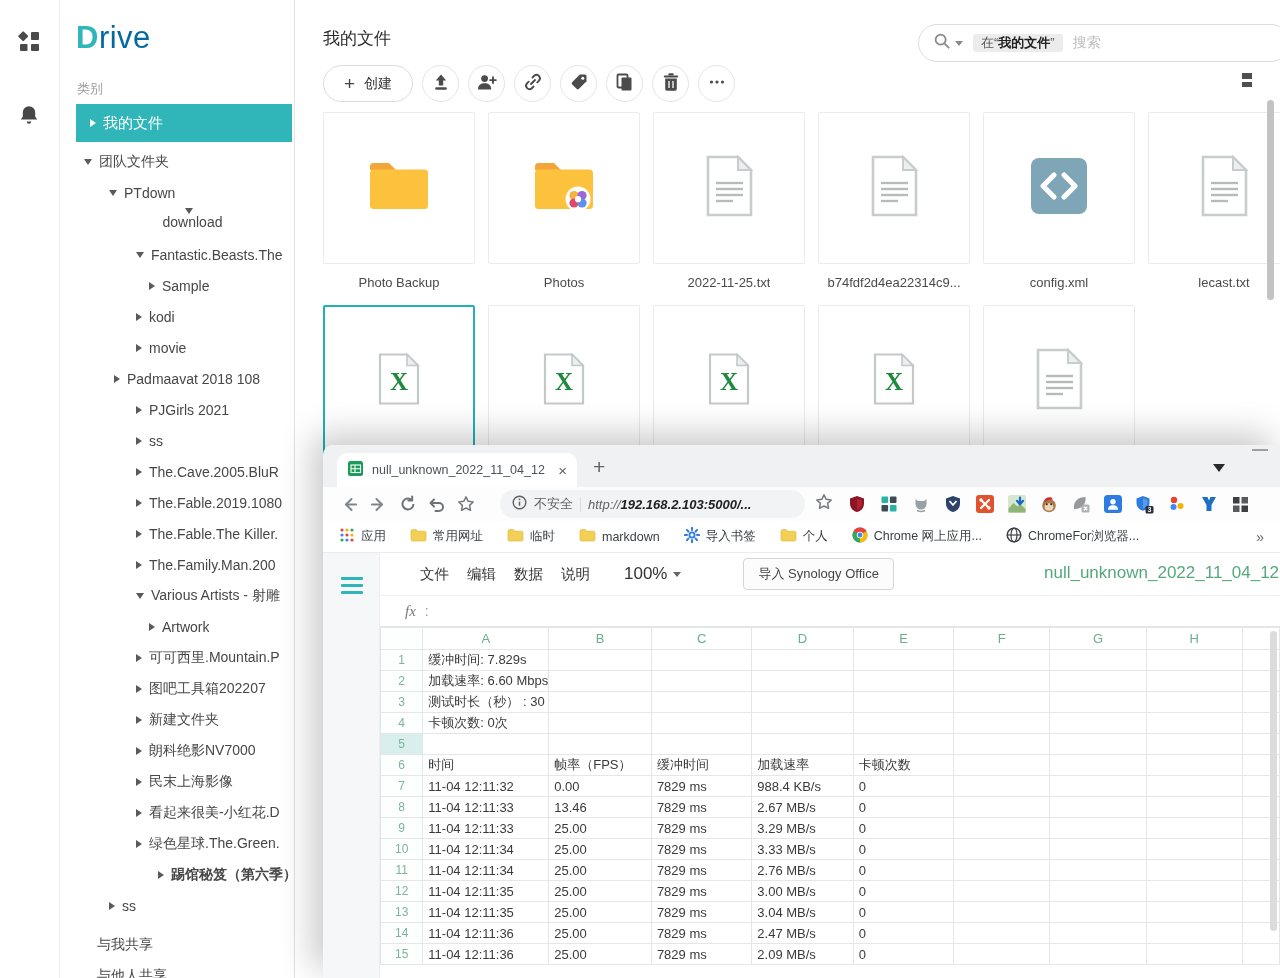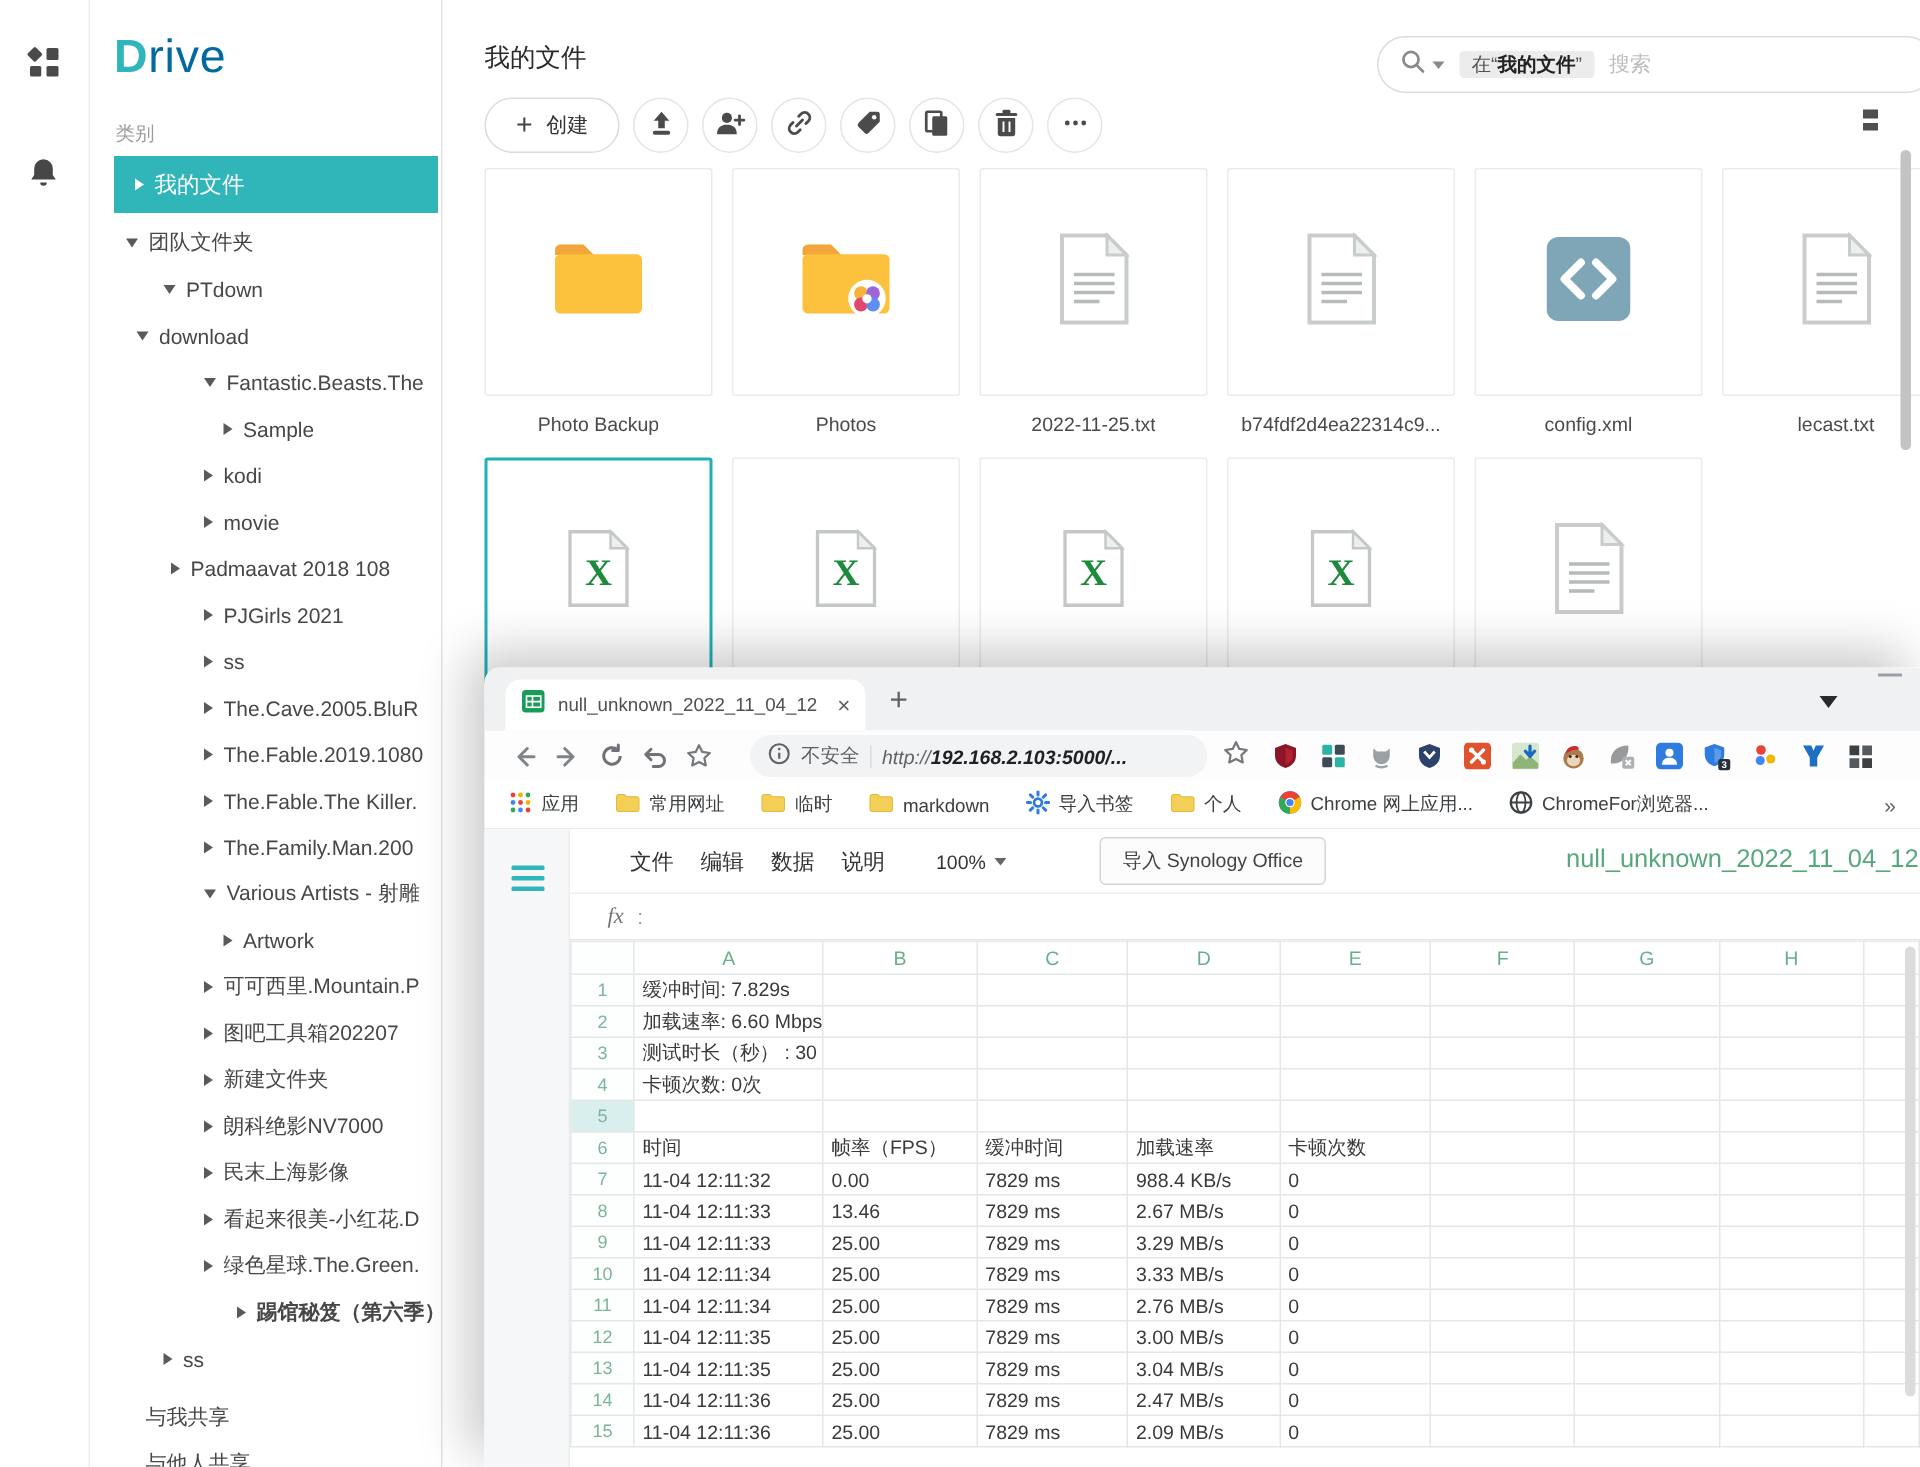--- a/index.html
+++ b/index.html
@@ -69,21 +69,21 @@
   .bm-more { margin-left:auto; color:#5f6368; font-size:14px; cursor:pointer; }
 
   
   .office { position:absolute; left:0; top:108px; right:0; bottom:0; background:#fff; }
   .ocol { position:absolute; left:0; top:0; width:57px; height:100%; background:#f6f7f8; border-right:1px solid #ededed; }
   .hamb { position:absolute; left:18px; top:24px; width:22px; cursor:pointer; }
   .hamb div { height:3px; background:#2eb6ba; margin-bottom:4px; border-radius:1px; }
   .omenu { position:absolute; left:57px; right:0; top:0; height:42px; display:flex; align-items:center; background:#fff; }
   .menus { display:flex; gap:18px; margin-left:40px; font-size:14.5px; color:#333; }
   .menus span { cursor:pointer; }
-  .ozoom { margin-left:34px; font-size:13px; color:#333; display:flex; align-items:center; gap:6px; cursor:pointer; }
+  .ozoom { margin-left:34px; font-size:17px; color:#333; display:flex; align-items:center; gap:6px; cursor:pointer; }
   .zcaret { width:0; height:0; border-top:5px solid #666; border-left:4px solid transparent; border-right:4px solid transparent; }
   .obtn { margin-left:62px; border:1px solid #d5d5d5; border-radius:4px; background:#fcfcfc; padding:6px 14px; font-size:13px; color:#444; cursor:pointer; white-space:nowrap; }
   .otitle { position:absolute; left:664px; top:10px; font-size:17px; color:#55a87c; white-space:nowrap; }
   .fxbar { position:absolute; left:57px; right:0; top:42px; height:32px; border-top:1px solid #f0f0f0; border-bottom:1px solid #e4e4e4; display:flex; align-items:center; padding-left:25px; background:#fff; }
   .fx { font-family:"Liberation Serif",serif; font-style:italic; font-size:15px; color:#777; }
   .fxc { margin-left:9px; color:#999; font-size:14px; }
   .sheet { position:absolute; left:57px; right:0; top:74px; bottom:0; overflow:hidden; background:#fff; }
   .sheet table { border-collapse:collapse; table-layout:fixed; }
   .sheet th, .sheet td { border:1px solid #e3e7e7; height:21px; font-weight:400; }
   .sheet tr.hd th { height:22px; }
@@ -124,21 +124,21 @@
           <span class="lbl">我的文件</span>
         </div>
         <div class="trow" style="padding-left: 23px;">
           <span class="arw arw-d"></span>
           <span class="lbl">团队文件夹</span>
         </div>
         <div class="trow" style="padding-left: 48px;">
           <span class="arw arw-d"></span>
           <span class="lbl">PTdown</span>
         </div>
-        <div class="trow" style="padding-left: 30px;">
+        <div class="trow" style="padding-left: 30px; flex-direction: column;">
           <span class="arw arw-d"></span>
           <span class="lbl">download</span>
         </div>
         <div class="trow" style="padding-left: 75px;">
           <span class="arw arw-d"></span>
           <span class="lbl">Fantastic.Beasts.The</span>
         </div>
         <div class="trow" style="padding-left: 88px;">
           <span class="arw arw-r"></span>
           <span class="lbl">Sample</span>

